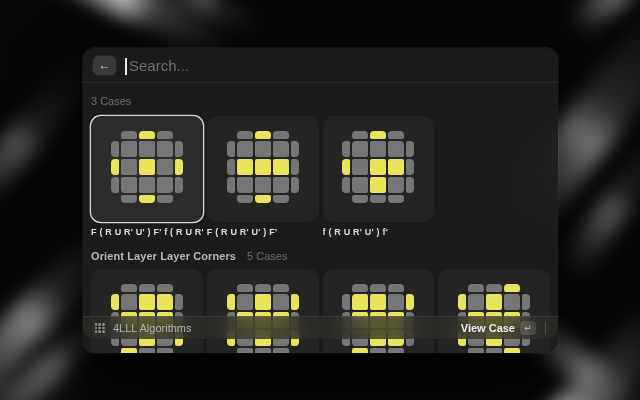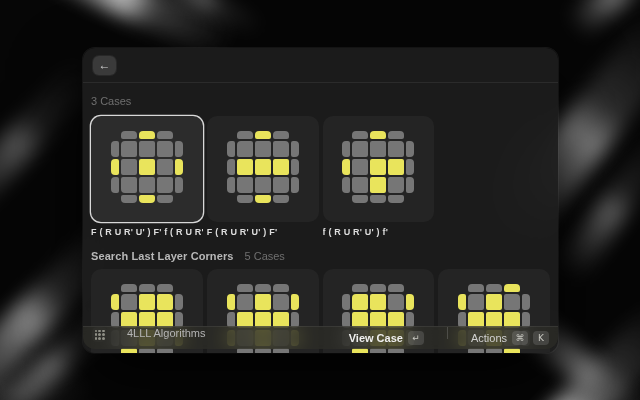--- a/index.html
+++ b/index.html
@@ -58,22 +58,22 @@
   .card.selected{ background:#2c2c2c; box-shadow:0 0 0 1.3px #d8d8d8; }
   .caption{ margin-top:5px; height:11px; font-size:9px; font-weight:700; color:#dedede;
             letter-spacing:.2px; white-space:nowrap; overflow:hidden; }
   .cube{ margin-top:15px; display:grid;
          grid-template-columns:8px 16px 16px 16px 8px;
          grid-template-rows:8px 16px 16px 16px 8px;
          gap:2px; width:72px; height:72px; }
   .tl{ border-radius:2px; }
 
   
-  .ftr{ position:absolute; left:0; right:0; bottom:4px; height:23px; z-index:5;
-        display:flex; gap:20px; padding:0 9px;
+  .ftr{ position:absolute; left:0; right:0; bottom:14px; height:23px; z-index:5;
+        display:flex; align-items:center; gap:6px; padding:0 9px;
         background:rgba(44,44,39,0.72); backdrop-filter:blur(9px);
         border-top:1px solid rgba(255,255,255,0.07);
         border-radius:0 0 12px 12px; }
   .appicon{ width:15px; height:15px; border-radius:4.5px; background:#2e2e2a;
             display:grid; grid-template-columns:repeat(3,1fr); grid-template-rows:repeat(3,1fr);
             gap:1px; padding:2.5px; flex:0 0 auto; }
   .appicon i{ background:#8f8f86; border-radius:1.5px; }
   .appname{ font-size:11px; color:#b4b4b4; }
   .spacer{ flex:1; }
   .act{ display:flex; align-items:center; gap:5px; cursor:pointer; }
@@ -99,20 +99,24 @@
   <div class="beam b8"></div>
   <div class="beam b9"></div>
   <div class="beam b10"></div>
 </div>
 
 <div class="win">
   <div class="hdr">
     <div class="back">
       <span>←</span>
     </div>
+    <div class="searchwrap">
+      <div class="caret"></div>
+      <input class="search" value="" placeholder="Search..." style="">
+    </div>
   </div>
 
   <div class="content" id="results">
       <div class="section">
         <div class="sechead">
           <span class="c">3 Cases</span>
         </div>
         <div class="grid">
           <div class="case">
             <div class="card selected">
@@ -207,21 +211,21 @@
                 <div class="tl" style="background: rgb(118, 118, 118); border-radius: 2px 2px 4px 4px;"></div>
                 <div></div>
               </div>
             </div>
             <div class="caption">f ( R U R' U' ) f'</div>
           </div>
         </div>
       </div>
       <div class="section">
         <div class="sechead" style="margin-top: 12px;">
-          <span class="t">Search Last Layer Corners</span>
+          <span class="t">Orient Layer Layer Corners</span>
           <span class="c">5 Cases</span>
         </div>
         <div class="grid" style="margin-top: 7px;">
           <div class="case">
             <div class="card">
               <div class="cube">
                 <div></div>
                 <div class="tl" style="background: rgb(118, 118, 118); border-radius: 4px 4px 2px 2px;"></div>
                 <div class="tl" style="background: rgb(118, 118, 118); border-radius: 4px 4px 2px 2px;"></div>
                 <div class="tl" style="background: rgb(118, 118, 118); border-radius: 4px 4px 2px 2px;"></div>
@@ -358,19 +362,14 @@
         <i></i>
         <i></i>
     </div>
     <span class="appname">4LLL Algorithms</span>
     <div class="spacer"></div>
     <div class="act">
       <span class="primary">View Case</span>
       <span class="kbd">↵</span>
     </div>
     <div class="vdiv"></div>
-    <div class="act">
-      <span class="secondary">Actions</span>
-      <span class="kbd">⌘</span>
-      <span class="kbd">K</span>
-    </div>
   </div>
 </div>
 
 </body></html>

